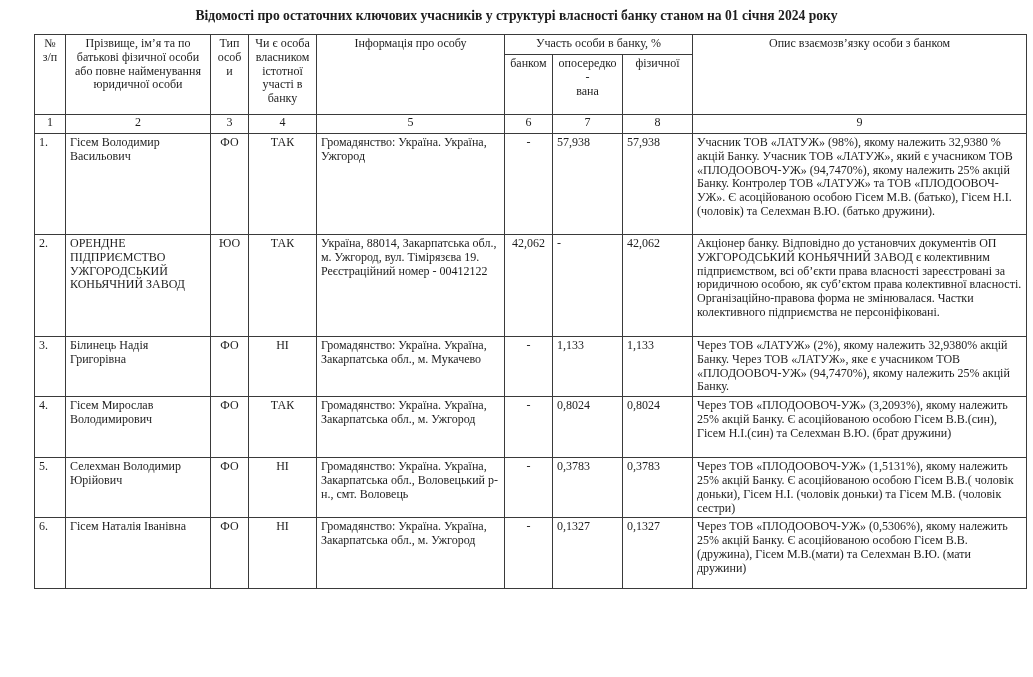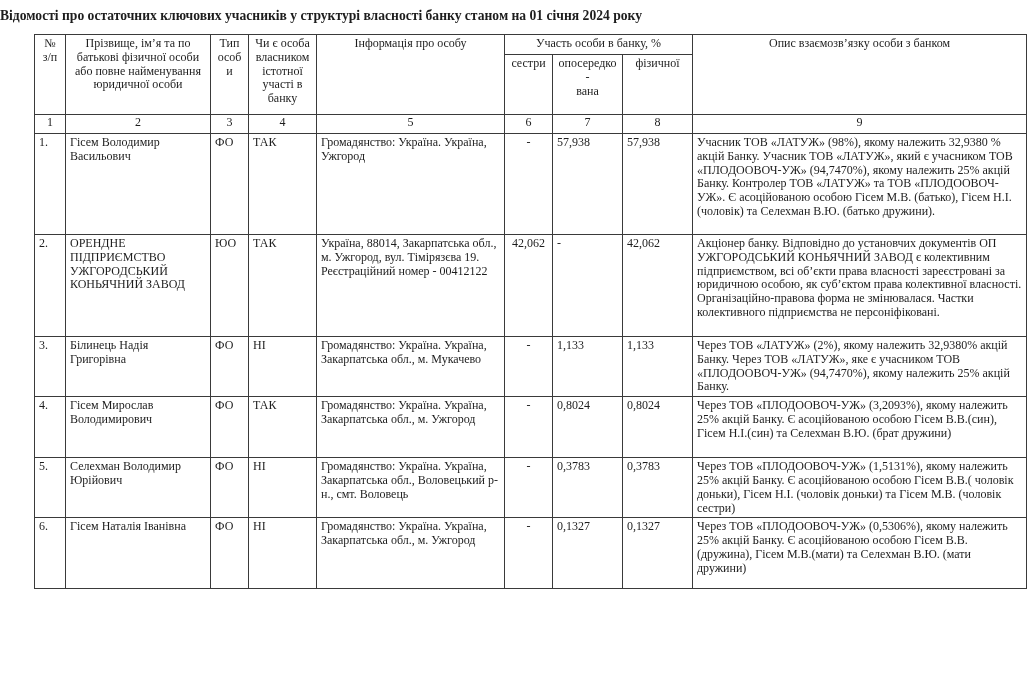--- a/index.html
+++ b/index.html
@@ -9,21 +9,21 @@
     height: 677px;
     background: #ffffff;
     overflow: hidden;
     font-family: "Liberation Serif", "DejaVu Serif", serif;
     color: #1d1d1d;
   }
   .page { width: 1033px; height: 677px; position: relative; }
 
   .doc-title {
     margin-top: 8px;
-    text-align: left;
+    text-align: center;
     font-weight: bold;
     font-size: 13.6px;
   }
   .bank-name {
     margin-top: 15px;
     text-align: center;
     font-size: 15px;
   }
   .bank-address {
     margin-top: 3px;
@@ -46,21 +46,21 @@
     font-weight: normal;
     overflow: hidden;
     word-wrap: break-word;
   }
   th.hdr { text-align: center; padding-top: 3px; }
   .pre { white-space: pre-line; }
 
   tr.colnums td { text-align: center; height: 16px; padding: 1px 2px; }
 
   td.c-num  { text-align: left; padding-left: 5px; }
-  td.c-type, td.c-owner { }
+  td.c-type, td.c-owner { text-align: center; }
   td.c-direct { text-align: center; }
   td.c-indirect, td.c-total { padding-right: 11px; }
   td.c-name, td.c-info, td.c-desc { text-align: left; }
 </style>
 </head>
 <body>
 
 <div class="page">
 
   <div class="doc-title">Відомості про остаточних ключових учасників у структурі власності банку станом на 01 січня 2024 року</div>
@@ -81,21 +81,21 @@
       <tr style="height:20px">
         <th class="hdr" rowspan="2">№ з/п</th>
         <th class="hdr" rowspan="2">Прізвище, ім’я та по батькові фізичної особи або повне найменування юридичної особи</th>
         <th class="hdr" rowspan="2">Тип особи</th>
         <th class="hdr" rowspan="2">Чи є особа власником істотної участі в банку</th>
         <th class="hdr" rowspan="2">Інформація про особу</th>
         <th class="hdr" colspan="3">Участь особи в банку, %</th>
         <th class="hdr" rowspan="2">Опис взаємозв’язку особи з банком</th>
       </tr>
       <tr style="height:60px">
-        <th class="hdr">сестри</th>
+        <th class="hdr">банком</th>
         <th class="hdr pre">опосередко-
 вана</th>
         <th class="hdr">фізичної</th>
       </tr>
       <tr class="colnums" style="height:16px">
         <td>1</td>
         <td>2</td>
         <td>3</td>
         <td>4</td>
         <td>5</td>

